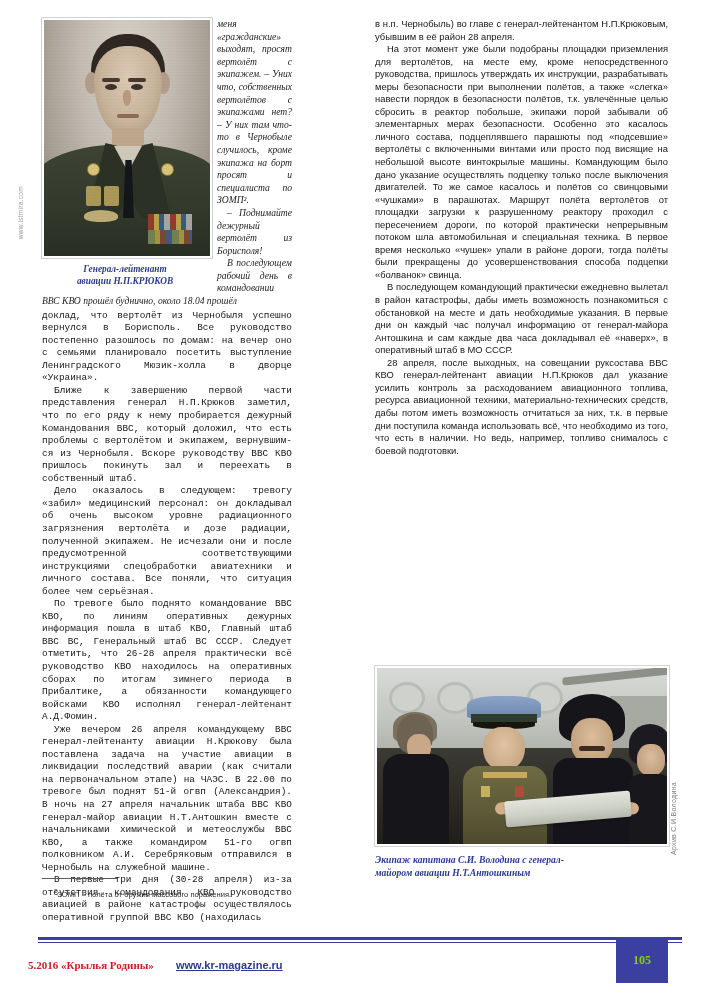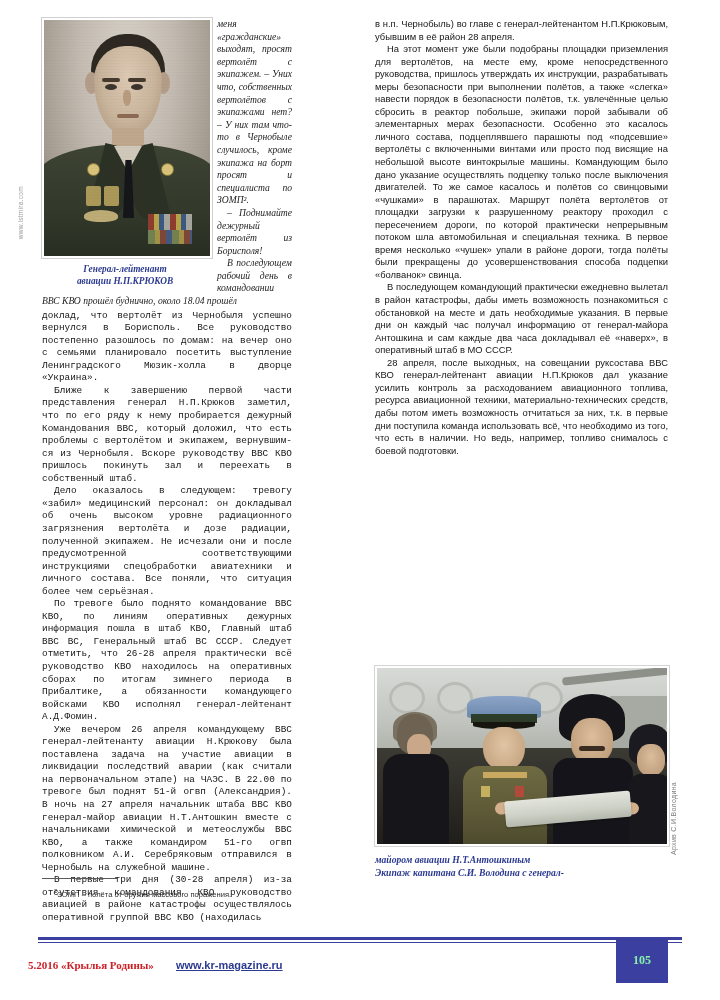--- a/index.html
+++ b/index.html
@@ -293,21 +293,21 @@
     color: #2b3a8f;
     white-space: nowrap;
   }
   #page-number-badge {
     position: absolute;
     right: 0;
     top: -15px;
     width: 52px;
     height: 46px;
     background: #3b3fa0;
-    color: #86efac;
+    color: #84cc16;
     font-family: "Liberation Serif", serif;
     font-weight: bold;
     font-size: 12px;
     display: flex;
     align-items: center;
     justify-content: center;
   }
 </style>
 </head>
 <body>
@@ -421,22 +421,22 @@
       <div class="figure f4">
           <div class="helm"></div>
           <div class="face"></div>
           <div class="torso"></div>
         </div>
       <div class="hands hl"></div>
         <div class="hands hr"></div>
       <div class="map"></div>
     </div>
     <div id="photo2-caption">
+      <div>Экипаж капитана С.И. Володина с генерал-</div>
       <div>майором авиации Н.Т.Антошкиным</div>
-      <div>Экипаж капитана С.И. Володина с генерал-</div>
     </div>
   </div>
 
   <div id="footer-rules">
     <div class="rule thick"></div>
     <div class="rule thin"></div>
   </div>
 
   <div id="footer-line">
     <div id="footer-issue">5.2016 «Крылья Родины»</div>

